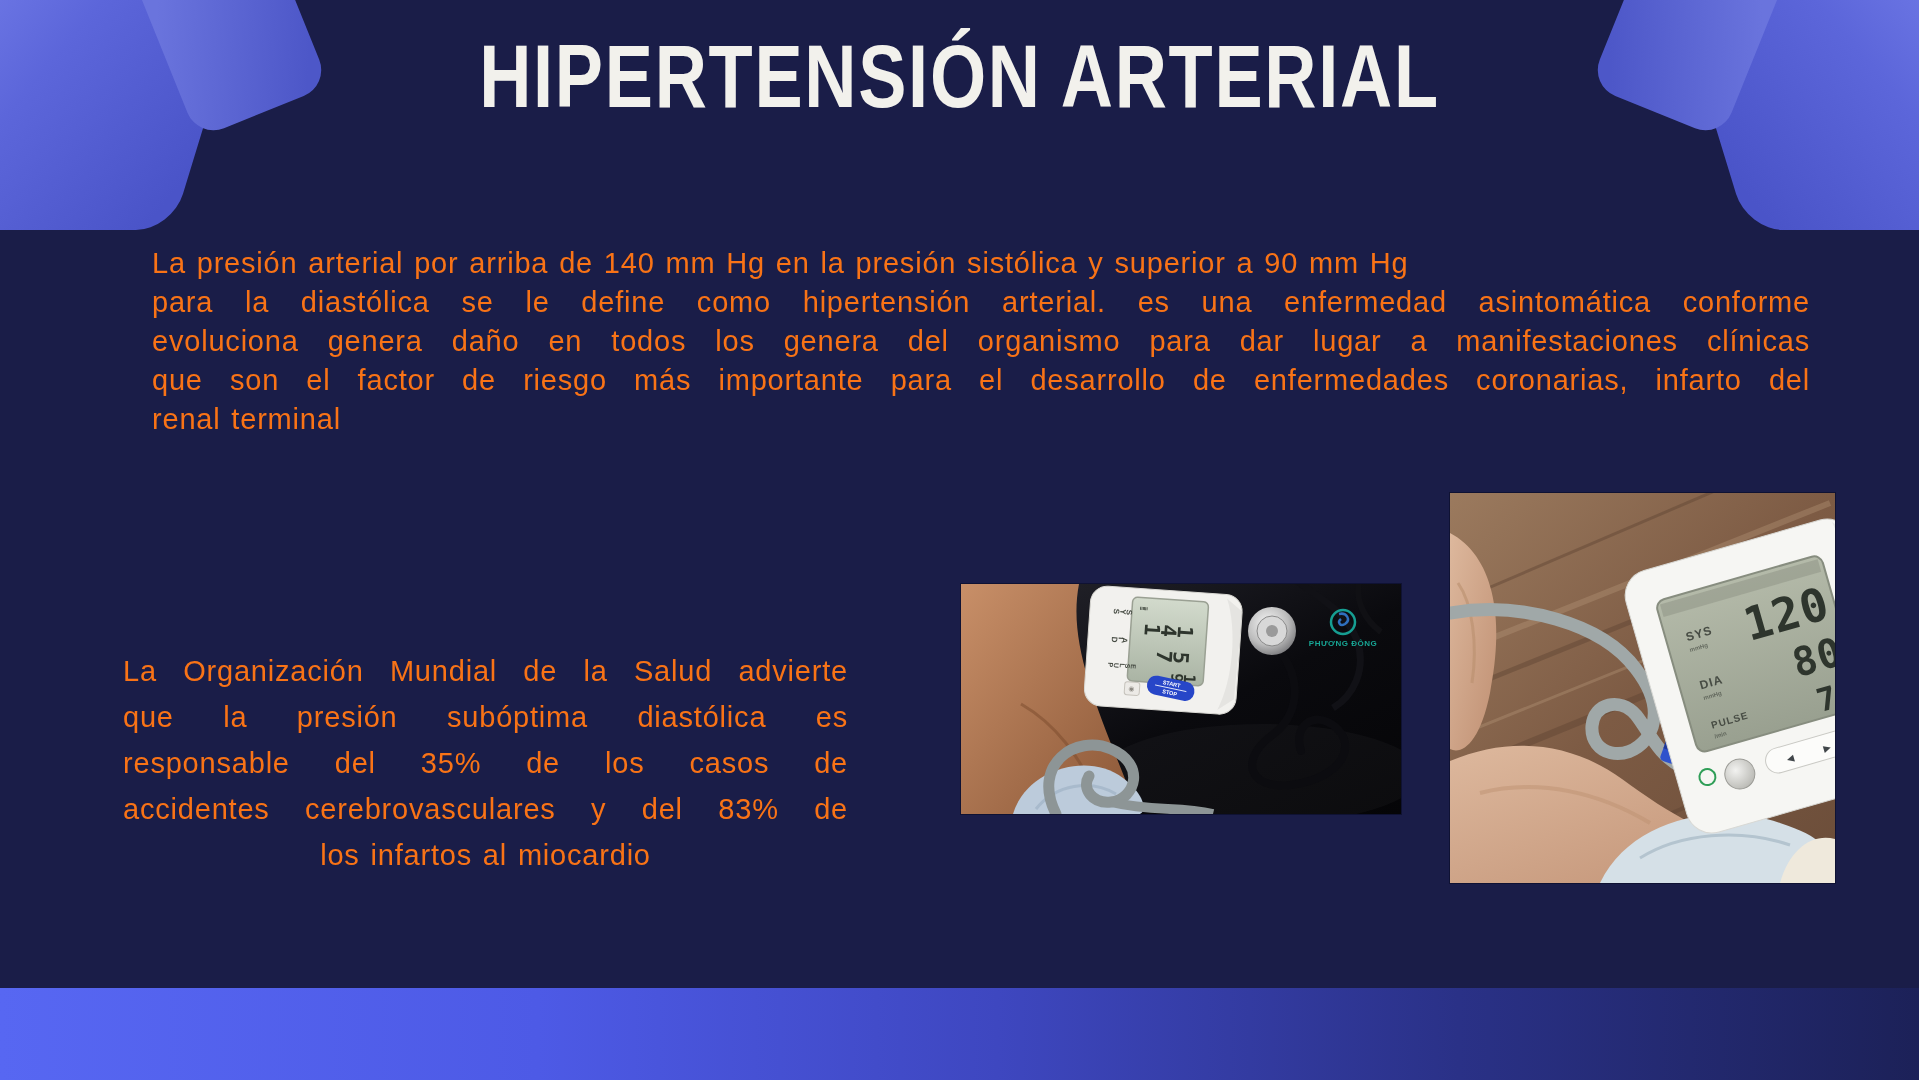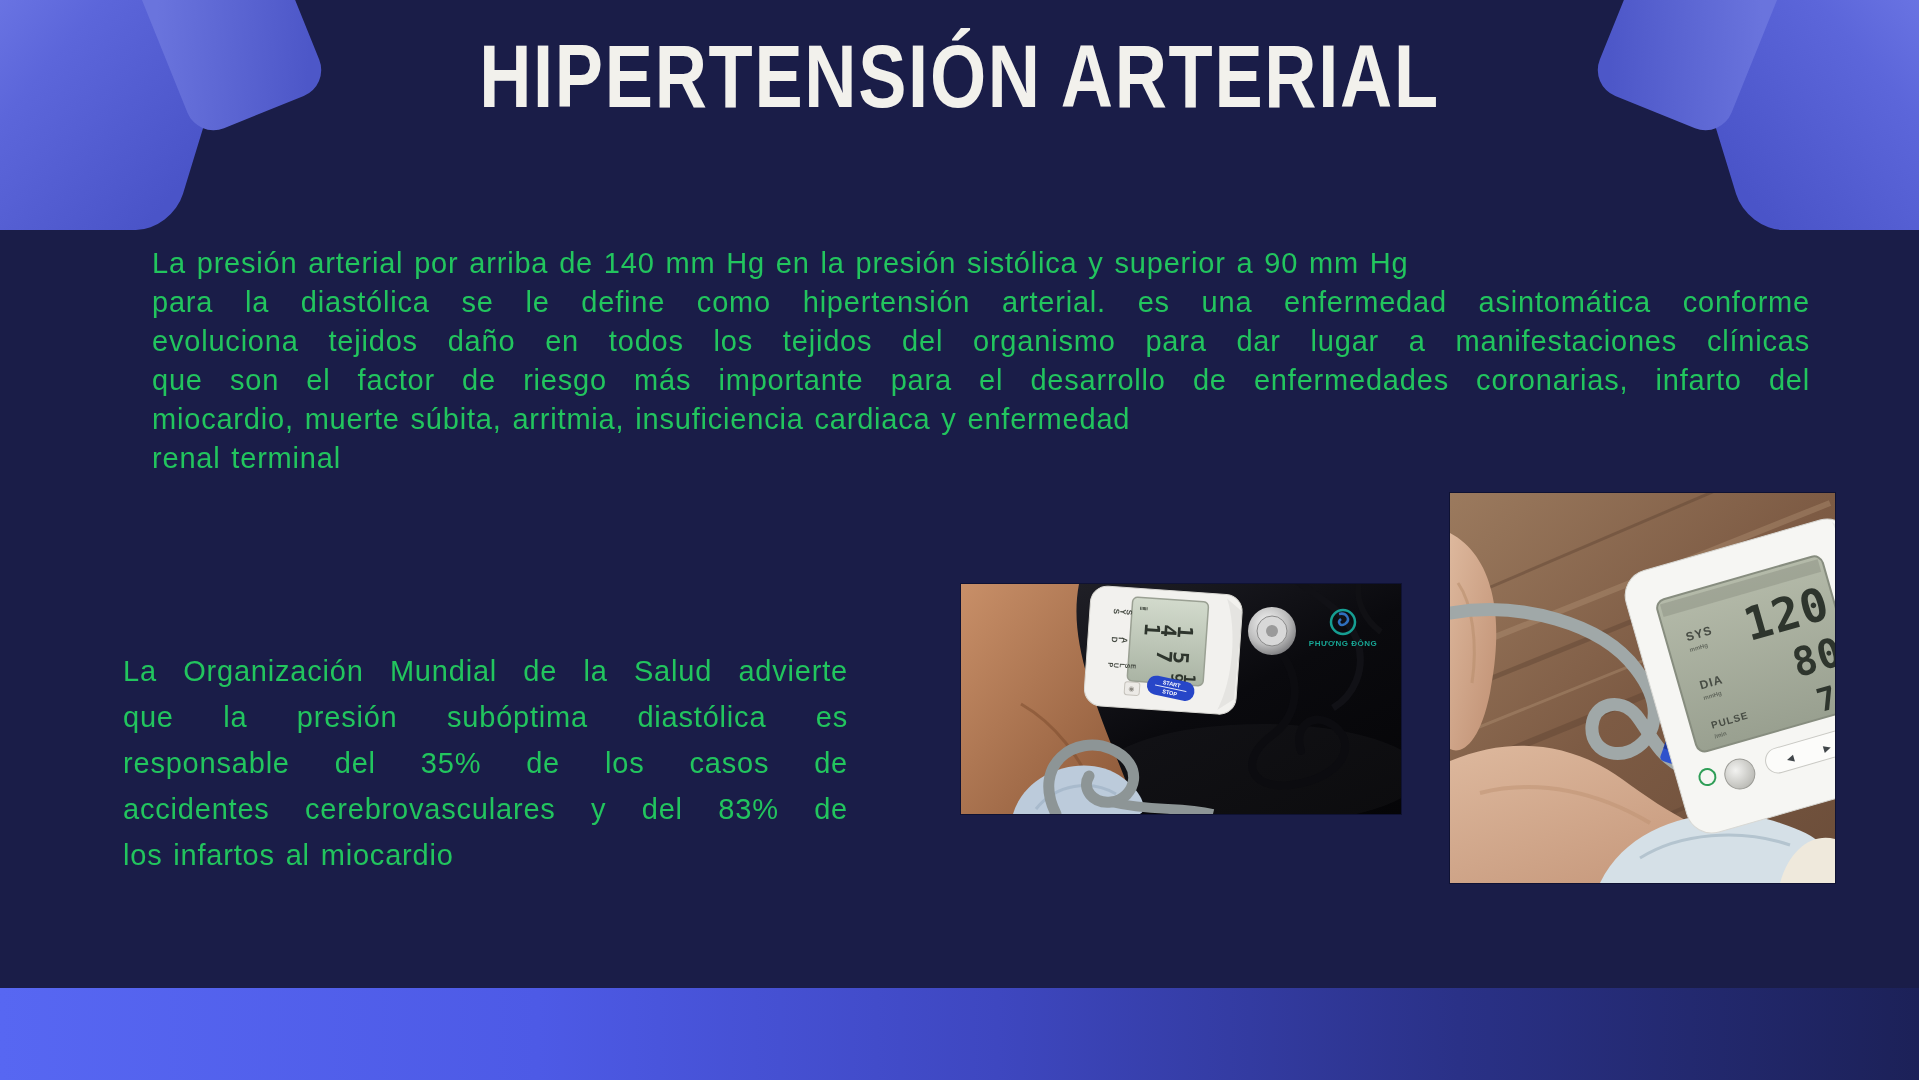--- a/index.html
+++ b/index.html
@@ -24,25 +24,25 @@
     background:linear-gradient(115deg,#6a74dd 20%,#4d57c8 90%);
   }
   
   .title-wrap { position:absolute; left:0; right:0; top:26px; text-align:center; }
   .title {
     display:inline-block; color:#f2f1ec; font-size:84px; font-weight:bold;
     letter-spacing:2px; transform:scale(0.86,1.05); transform-origin:center top;
     white-space:nowrap;
   }
   
-  .para { position:absolute; color:#22c55e; }
+  .para { position:absolute; color:#f97316; }
   .para .line { font-size:29px; line-height:39px; letter-spacing:0.8px; word-spacing:2px; }
   .para.p1 { left:152px; top:244px; width:1658px; }
   .para.p2 { left:123px; top:648px; width:725px; }
-  .para.p2 .line { line-height:46px; }
+  .para.p2 .line { line-height:46px;text-align:center; }
   .line.just { text-align:justify; text-align-last:justify; }
   
   .photo { position:absolute; overflow:hidden; box-shadow:0 0 0 1px rgba(8,10,35,.55); }
   .photo1 { left:961px; top:584px; width:440px; height:230px; }
   .photo2 { left:1450px; top:493px; width:385px; height:390px; }
   .photo svg { display:block; }
   .lcd-txt { font-family:"DejaVu Sans Mono", monospace; font-weight:bold; fill:#2e352d; }
   .lbl-txt { font-family:"Liberation Sans", sans-serif; font-weight:bold; fill:#474c44; }
   
   .bottom-bar {
@@ -64,23 +64,22 @@
     <div class="deco-b"></div>
   </div>
 
   <div class="title-wrap">
     <div class="title">HIPERTENSIÓN ARTERIAL</div>
   </div>
 
   <div class="para p1">
     <div class="line">La presión arterial por arriba de 140 mm Hg en la presión sistólica y superior a 90 mm Hg</div>
     <div class="line just">para la diastólica se le define como hipertensión arterial. es una enfermedad asintomática conforme</div>
-    <div class="line just">evoluciona tejidos daño en todos los tejidos del organismo para dar lugar a manifestaciones clínicas</div>
+    <div class="line just">evoluciona genera daño en todos los genera del organismo para dar lugar a manifestaciones clínicas</div>
     <div class="line just">que son el factor de riesgo más importante para el desarrollo de enfermedades coronarias, infarto del</div>
-    <div class="line">miocardio, muerte súbita, arritmia, insuficiencia cardiaca y enfermedad</div>
     <div class="line">renal terminal</div>
   </div>
 
   <div class="para p2">
     <div class="line just">La Organización Mundial de la Salud advierte</div>
     <div class="line just">que la presión subóptima diastólica es</div>
     <div class="line just">responsable del 35% de los casos de</div>
     <div class="line just">accidentes cerebrovasculares y del 83% de</div>
     <div class="line">los infartos al miocardio</div>
   </div>

